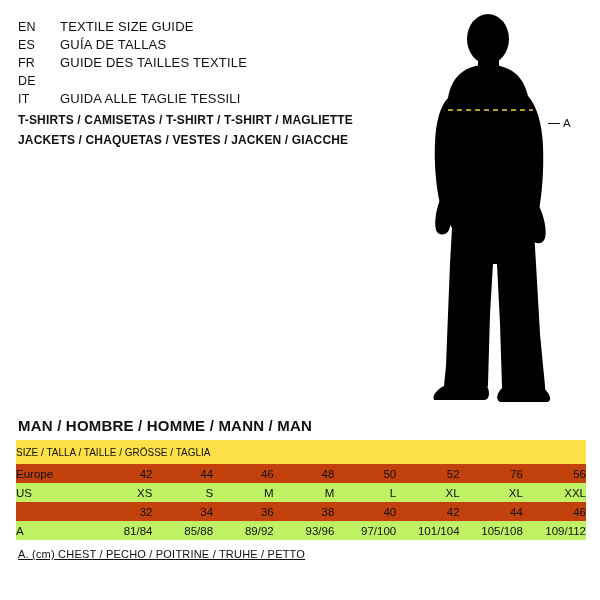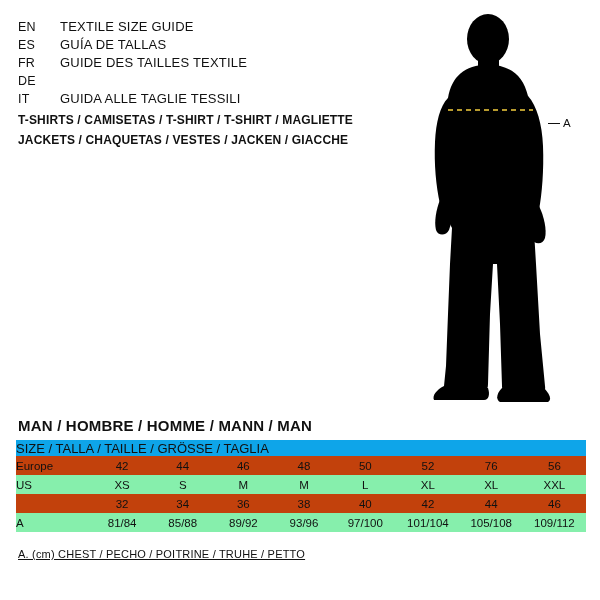--- a/index.html
+++ b/index.html
@@ -92,28 +92,28 @@
     width: 570px;
     border-collapse: collapse;
     font-size: 11.5px;
   }
   .size-table td {
     padding: 0;
     height: 19px;
     vertical-align: middle;
   }
   .size-table tr.header-row td {
-    background: #0ea5e9;
-    font-size: 13px;
-    height: 16px;
+    background: #fde047;
+    font-size: 10px;
+    height: 24px;
   }
   .size-table tr.shade td { background: #c2410c; }
-  .size-table tr.plain td { background: #86efac; }
+  .size-table tr.plain td { background: #bef264; }
   .cell-label { padding-left: 4px; width: 86px; }
-  .cell-val { width: 69px; text-align: center; }
+  .cell-val { width: 69px; text-align: right; }
 
   .footnote {
     position: absolute;
     left: 18px;
     top: 548px;
     font-size: 11px;
     letter-spacing: 0.2px;
     text-decoration: underline;
   }
 </style>

